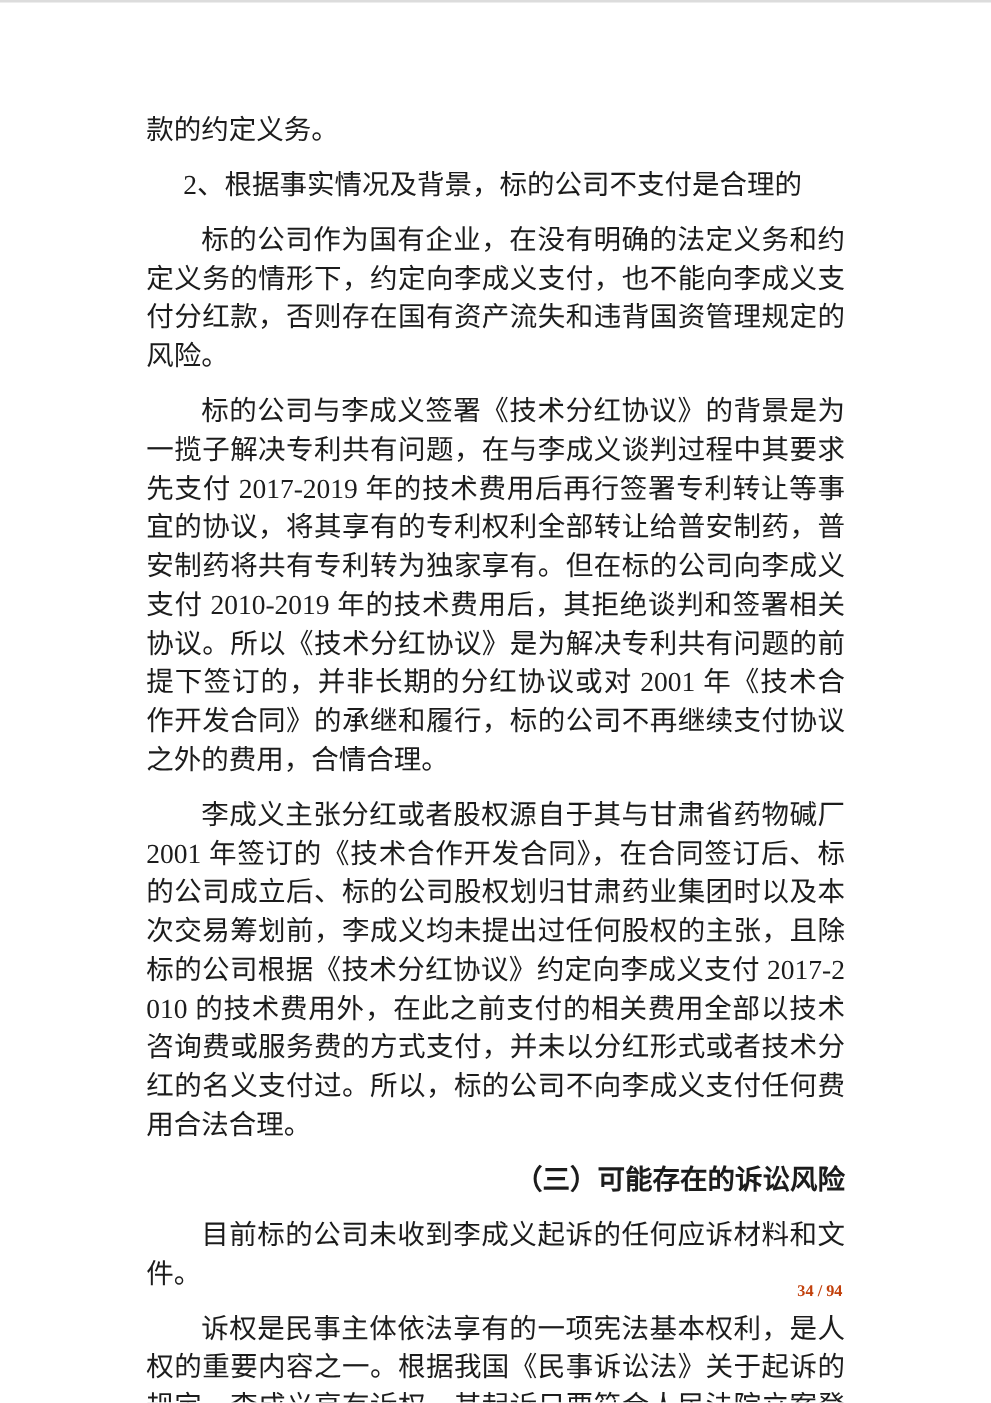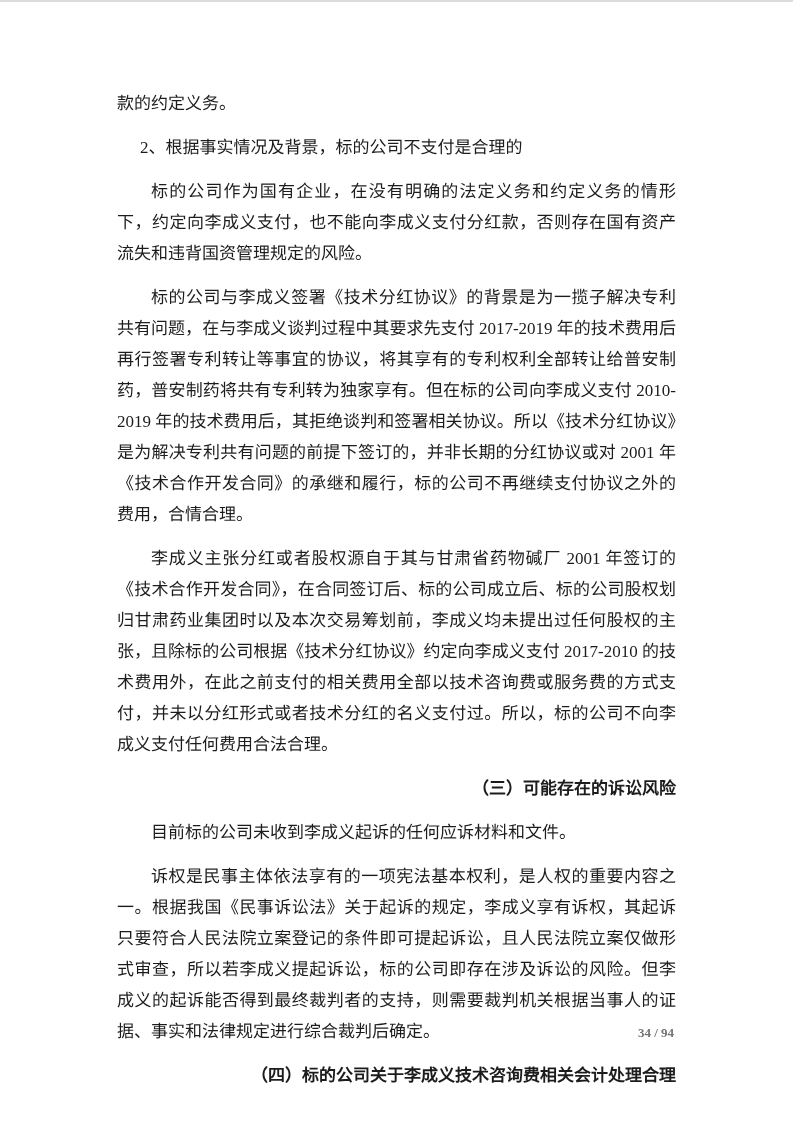--- a/index.html
+++ b/index.html
@@ -26,21 +26,21 @@
     background: #dcdcdc;
   }
   .content {
     position: absolute;
     top: 88px;
     left: 117px;
     width: 559px;
   }
   .content p {
     margin: 0 0 13px 0;
-    font-size: 17px;
+    font-size: 22px;
     line-height: 31px;
     text-align: justify;
     word-break: break-all;
   }
   .content p.body {
     text-indent: 2em;
   }
   .content p.body-noindent {
     text-indent: 0;
   }
@@ -54,21 +54,21 @@
     font-weight: bold;
     text-align: right;
   }
   .page-number {
     position: absolute;
     top: 1025px;
     right: 119px;
     font-size: 13px;
     font-weight: bold;
     font-family: "Liberation Serif", "DejaVu Serif", serif;
-    color: #737373;
+    color: #c2410c;
   }
 </style>
 </head>
 <body>
 
 <div class="page">
   <div class="top-edge"></div>
   <div class="content" id="doc-content">
       <p class="body-noindent">款的约定义务。</p>
       <p class="subheading">2、根据事实情况及背景，标的公司不支付是合理的</p>

